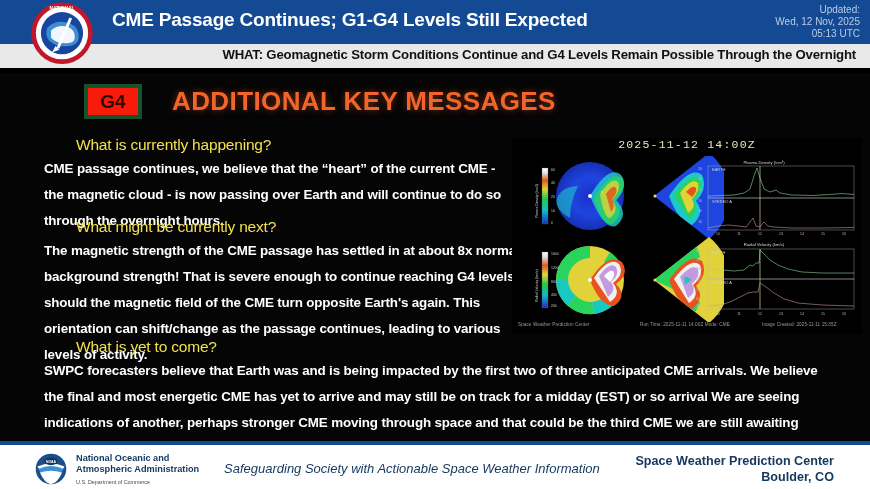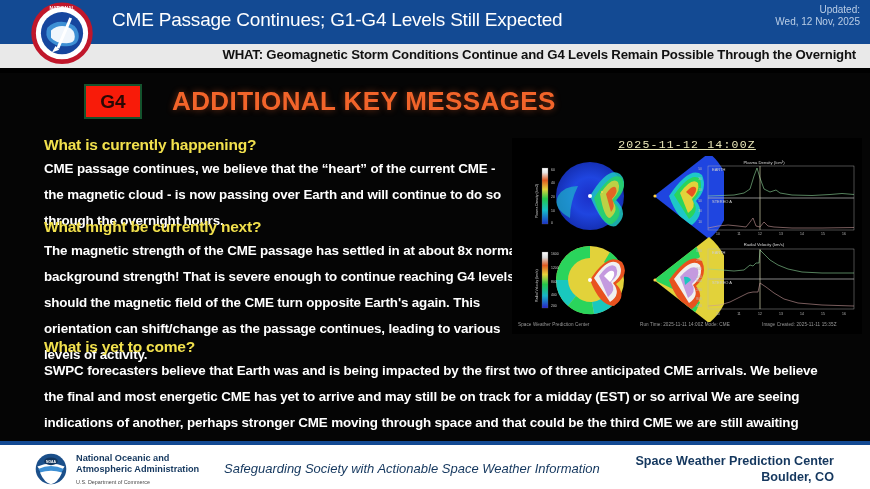--- a/index.html
+++ b/index.html
@@ -11,21 +11,21 @@
   }
   .slide { position: relative; width: 870px; height: 489px; background: #050505; }
 
   
   .header-bar {
     position: absolute; left: 0; top: 0; width: 870px; height: 44px;
     background: #134a93;
   }
   .header-title {
     position: absolute; left: 112px; top: 9px; width: 520px;
-    color: #ffffff; font-size: 19px; font-weight: normal;
+    color: #ffffff; font-size: 19px; font-weight: bold;
     letter-spacing: -0.2px; white-space: nowrap;
   }
   .header-updated {
     position: absolute; right: 10px; top: 4px; width: 160px;
     text-align: right; color: #b9cde6; font-size: 10px; line-height: 12px;
   }
   .subhead-bar {
     position: absolute; left: 0; top: 44px; width: 870px; height: 24px;
     background: #e9e9e9;
   }
@@ -40,53 +40,53 @@
   }
 
   
   .nws-logo {
     position: absolute; left: 26px; top: 2px; width: 72px; height: 66px;
   }
 
   
   .g4-badge {
     position: absolute; left: 84px; top: 84px; width: 58px; height: 35px;
-    background: #f81b09; border: 2px solid #14532d;
+    background: #f81b09; border: 4px solid #14532d;
     display: flex; align-items: center; justify-content: center;
     color: #2a0804; font-size: 19px; font-weight: bold;
   }
   .key-messages-title {
     position: absolute; left: 172px; top: 86px;
     color: #f2642a; font-size: 26px; font-weight: bold; letter-spacing: 0.4px;
     text-shadow: 0 0 7px rgba(242,100,42,0.45);
   }
 
   
   .qa { position: absolute; }
   .q-head {
-    color: #f2e14d; font-size: 15.5px; font-weight: bold;
-    letter-spacing: -0.2px; margin-bottom: 2px;
+    color: #f2e14d; font-size: 15.5px; font-weight: normal;
+    letter-spacing: -0.2px; margin-bottom: 2px; margin-left: 32px;
   }
   .q-body {
     color: #ffffff; font-size: 13.4px; font-weight: bold;
     line-height: 26px; letter-spacing: -0.15px;
   }
   #block1 { left: 44px; top: 136px; width: 470px; }
   #block2 { left: 44px; top: 218px; width: 480px; }
   #block3 { left: 44px; top: 338px; width: 790px; }
 
   
   .model-panel {
     position: absolute; left: 512px; top: 138px; width: 350px; height: 196px;
     background: #000;
   }
   .model-stamp {
     position: absolute; left: 0; top: 0; width: 350px; text-align: center;
     color: #e9e6b8; font-family: "Liberation Mono", monospace;
-    font-size: 11.5px; letter-spacing: 1.2px; text-decoration: underline;
+    font-size: 11.5px; letter-spacing: 1.2px;
   }
   .model-grid {
     position: absolute; left: 0; top: 18px; width: 350px; height: 166px;
   }
   .cbar-label {
     font-size: 3.4px; fill: #cfcfcf; font-family: "Liberation Sans", sans-serif;
   }
   .panel-foot {
     position: absolute; bottom: 2px; left: 0; width: 350px; height: 10px;
     color: #9a9a9a; font-size: 4.6px; letter-spacing: 0.1px;
@@ -123,20 +123,21 @@
 
 <div class="slide">
 
   <div class="header-bar"></div>
 
   <div class="header-title">CME Passage Continues; G1-G4 Levels Still Expected</div>
 
   <div class="header-updated">
     <div>Updated:</div>
     <div>Wed, 12 Nov, 2025</div>
+    <div>05:13 UTC</div>
   </div>
 
   <div class="subhead-bar"></div>
   <div class="subhead-text">WHAT: Geomagnetic Storm Conditions Continue and G4 Levels Remain Possible Through the Overnight</div>
   <div class="black-rule"></div>
 
   <svg class="nws-logo" viewBox="0 0 72 72">
     <circle cx="36" cy="34" r="31" fill="#ffffff"></circle>
     <circle cx="36" cy="34" r="31" fill="none" stroke="#c0172b" stroke-width="5"></circle>
     <circle cx="36" cy="34" r="25" fill="#ffffff"></circle>

